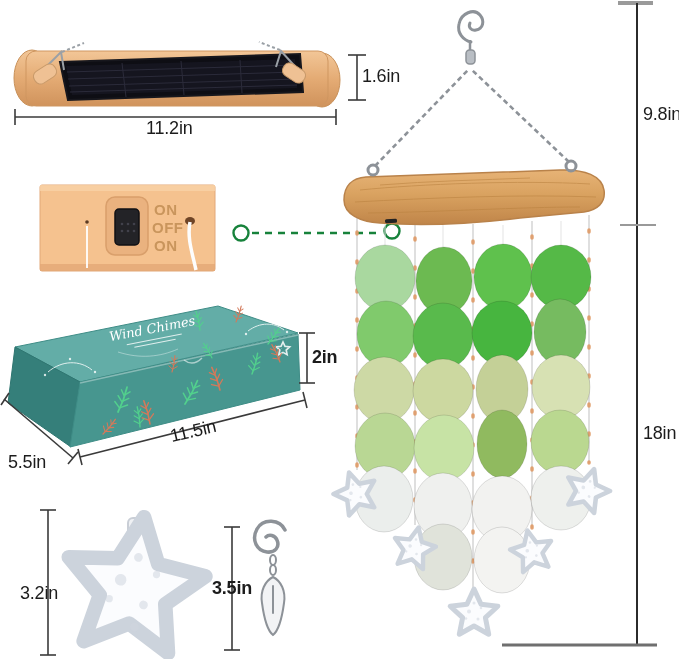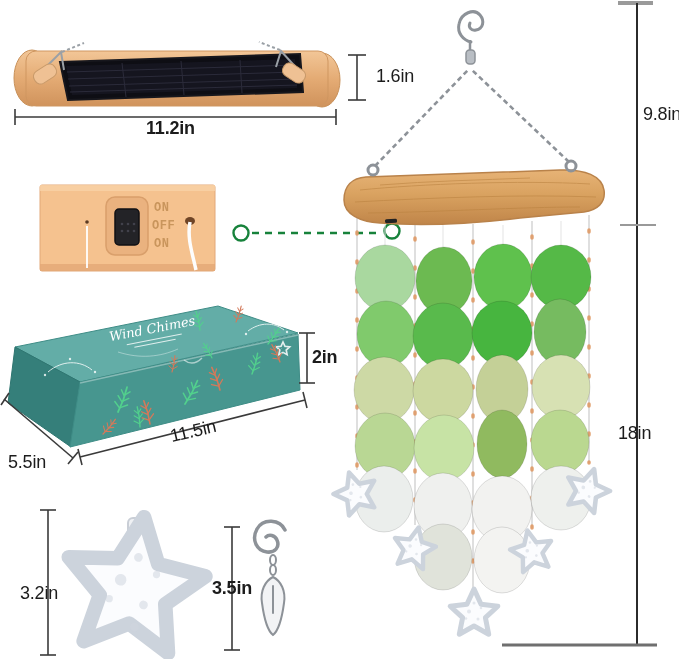--- a/index.html
+++ b/index.html
@@ -1,21 +1,21 @@
 <!DOCTYPE html>
 <html><head>
 <meta charset="utf-8">
 <style>
   html,body{margin:0;padding:0;background:#fff;}
   .canvas{position:relative;width:679px;height:659px;background:#ffffff;overflow:hidden;
           font-family:"Liberation Sans",sans-serif;}
   .canvas svg.scene{position:absolute;left:0;top:0;}
   .dim{position:absolute;font-size:18px;color:#1c1c1c;letter-spacing:-0.2px;white-space:nowrap;}
   .dim-rot{transform:rotate(-13deg);}
-  .switch-label{position:absolute;font-size:12px;font-weight:bold;color:#c9955c;letter-spacing:0.5px;font-family:Liberation Mono, monospace;}
+  .switch-label{position:absolute;font-size:15px;font-weight:bold;color:#c9955c;letter-spacing:0.5px;}
   .box-title-wrap{position:absolute;left:98px;top:322px;width:110px;text-align:center;
                   transform:rotate(-11deg);color:#ffffff;}
   .box-title{font-family:"DejaVu Serif",serif;font-style:italic;font-size:13px;line-height:14px;}
   .box-subline{height:1px;background:rgba(255,255,255,.8);margin:3px auto 0 auto;}
   .s1{width:56px;} .s2{width:42px;}
   .star{fill:#fbfcfe;stroke:#ccd3dc;stroke-width:10;stroke-linejoin:round;}
   .sketch{fill:none;stroke:#ffffff;stroke-width:12;opacity:.85;}
   .leaf-g{fill:none;stroke-linecap:round;}
 </style>
 </head>
@@ -273,24 +273,24 @@
   </g>
 
   <g>
     <line x1="618" y1="3" x2="653" y2="3" stroke="#9a9a9a" stroke-width="4"></line>
     <line x1="637" y1="3" x2="637" y2="645" stroke="#2b2b2b" stroke-width="2"></line>
     <line x1="620" y1="225" x2="656" y2="225" stroke="#999999" stroke-width="2"></line>
     <line x1="502" y1="645" x2="657" y2="645" stroke="#6f6f6f" stroke-width="3"></line>
   </g>
 </svg>
 
-<div class="dim" style="left:146px;top:118px;font-weight:bold;">11.2in</div>
-<div class="dim" style="left:376px;top:66px;text-align:right;">1.6in</div>
+<div class="dim" style="left:146px;top:118px;">11.2in</div>
+<div class="dim" style="left:362px;top:66px;text-align:right;">1.6in</div>
 <div class="dim" style="left:643px;top:104px;">9.8in</div>
-<div class="dim" style="left:618px;top:423px;">18in</div>
+<div class="dim" style="left:643px;top:423px;">18in</div>
 <div class="dim" style="left:312px;top:347px;font-weight:bold;">2in</div>
 <div class="dim dim-rot" style="left:170px;top:421px;">11.5in</div>
 <div class="dim" style="left:8px;top:452px;">5.5in</div>
 <div class="dim" style="left:20px;top:583px;">3.2in</div>
 <div class="dim" style="left:212px;top:578px;font-weight:bold;">3.5in</div>
 
 <div class="switch-label" style="left:154px;top:201px;">ON</div>
 <div class="switch-label" style="left:152px;top:219px;text-align:right;">OFF</div>
 <div class="switch-label" style="left:154px;top:237px;">ON</div>
 

